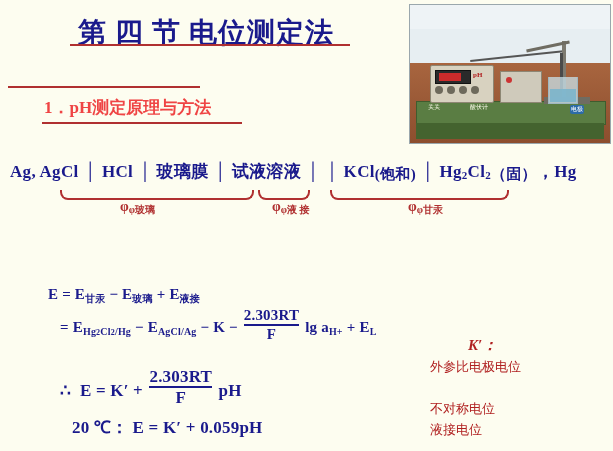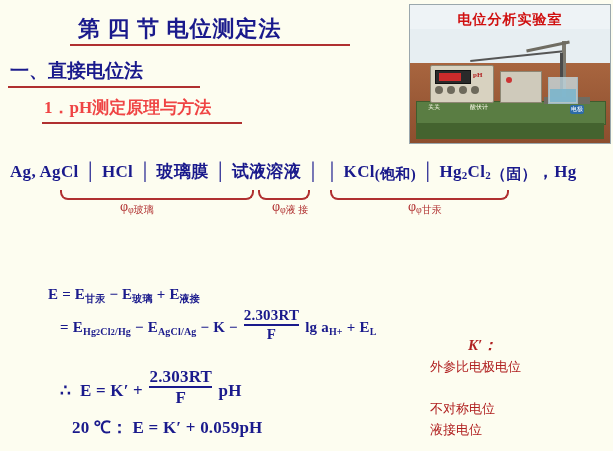--- a/index.html
+++ b/index.html
@@ -7,21 +7,21 @@
     width:613px;height:451px;position:relative;
     background:#fdfdf0;
     font-family:"Liberation Serif", serif;
     overflow:hidden;
   }
   .page{position:absolute;inset:0;}
 
   
   .title{
     position:absolute;left:78px;top:14px;
-    font-size:22px;font-weight:bold;color:#1a1a8c;
+    font-size:28px;font-weight:bold;color:#1a1a8c;
     letter-spacing:1px;white-space:nowrap;text-align:center;
   }
   .title-underline{
     position:absolute;left:70px;top:44px;width:280px;height:2px;
     background:#b03030;
   }
 
   
   .sec1{
     position:absolute;left:10px;top:58px;
@@ -149,21 +149,21 @@
   .cell .sub{font-size:11px;vertical-align:-2px;}
   .cell .small{font-size:15px;vertical-align:-2px;}
   .cell .bar{display:inline-block;padding:0 1px;}
 
   
   .brace{
     position:absolute;border:2px solid #b03030;border-top:none;
     border-radius:0 0 8px 8px;height:8px;
   }
   .phi{
-    position:absolute;font-size:14px;font-weight:normal;color:#b03030;
+    position:absolute;font-size:14px;font-weight:bold;color:#b03030;
     white-space:nowrap;
   }
   .phi .s{font-size:10px;vertical-align:-2px;}
 
   
   .eq{
     position:absolute;font-size:15px;font-weight:bold;color:#1a1a8c;
     white-space:nowrap;letter-spacing:0.2px;
   }
   .eq .sub{font-size:10px;vertical-align:-3px;}
@@ -187,30 +187,28 @@
   }
 </style>
 </head>
 <body>
 
 <div class="page">
 
   <div class="title">第 四 节   电位测定法</div>
   <div class="title-underline"></div>
 
-  <div class="sec1">一、直接电位法</div>
   <div class="sec1-underline"></div>
 
   <div class="sec2">1．pH测定原理与方法</div>
   <div class="sec2-underline"></div>
 
   <div class="photo">
     <div class="wall"></div>
     <div class="floor"></div>
-    <div class="caption">电位分析实验室</div>
     <div class="wire"></div>
     <div class="stand"></div>
     <div class="arm"></div>
     <div class="probe"></div>
     <div class="bench"></div>
     <div class="bench2"></div>
     <div class="standbase"></div>
     <div class="beaker">
       <div class="liq"></div>
     </div>

